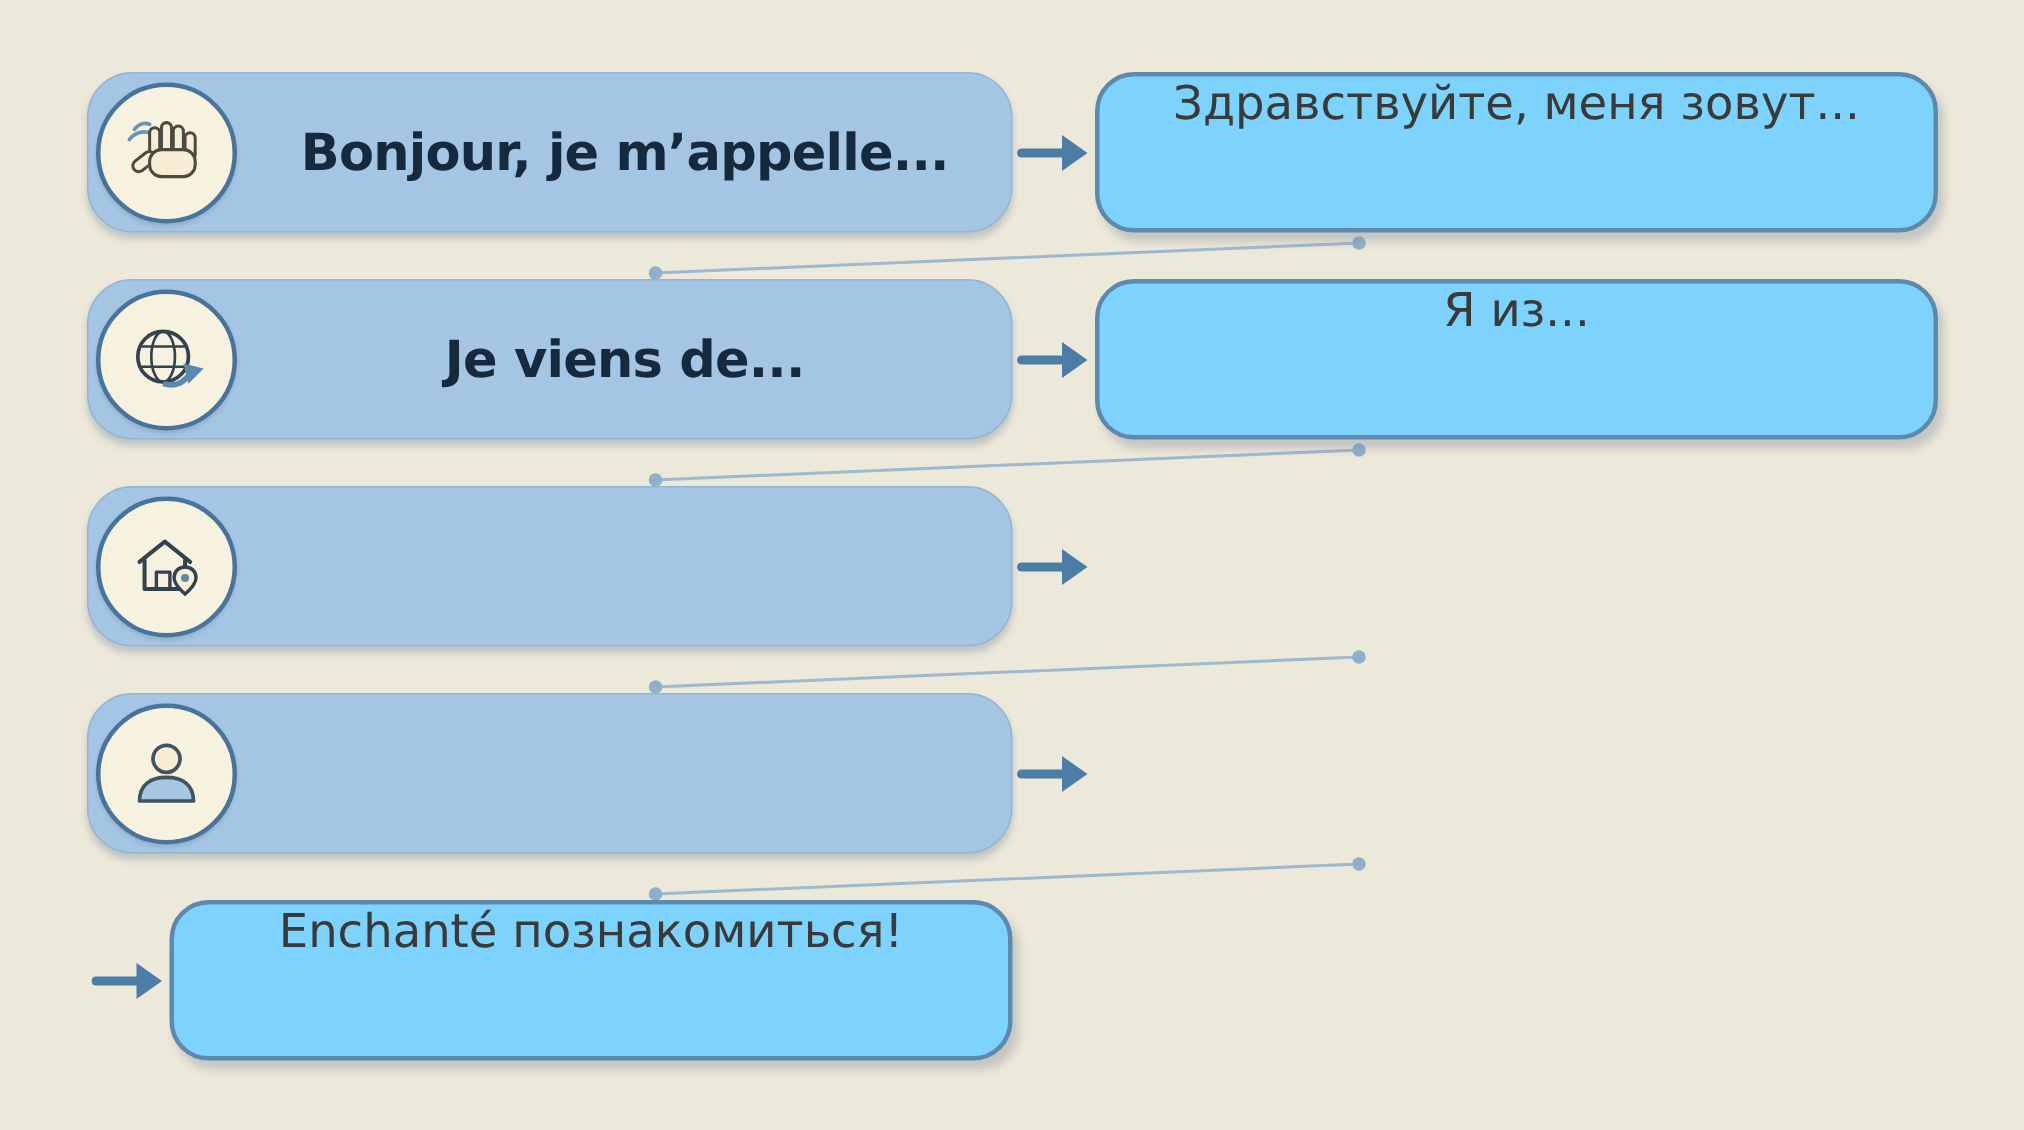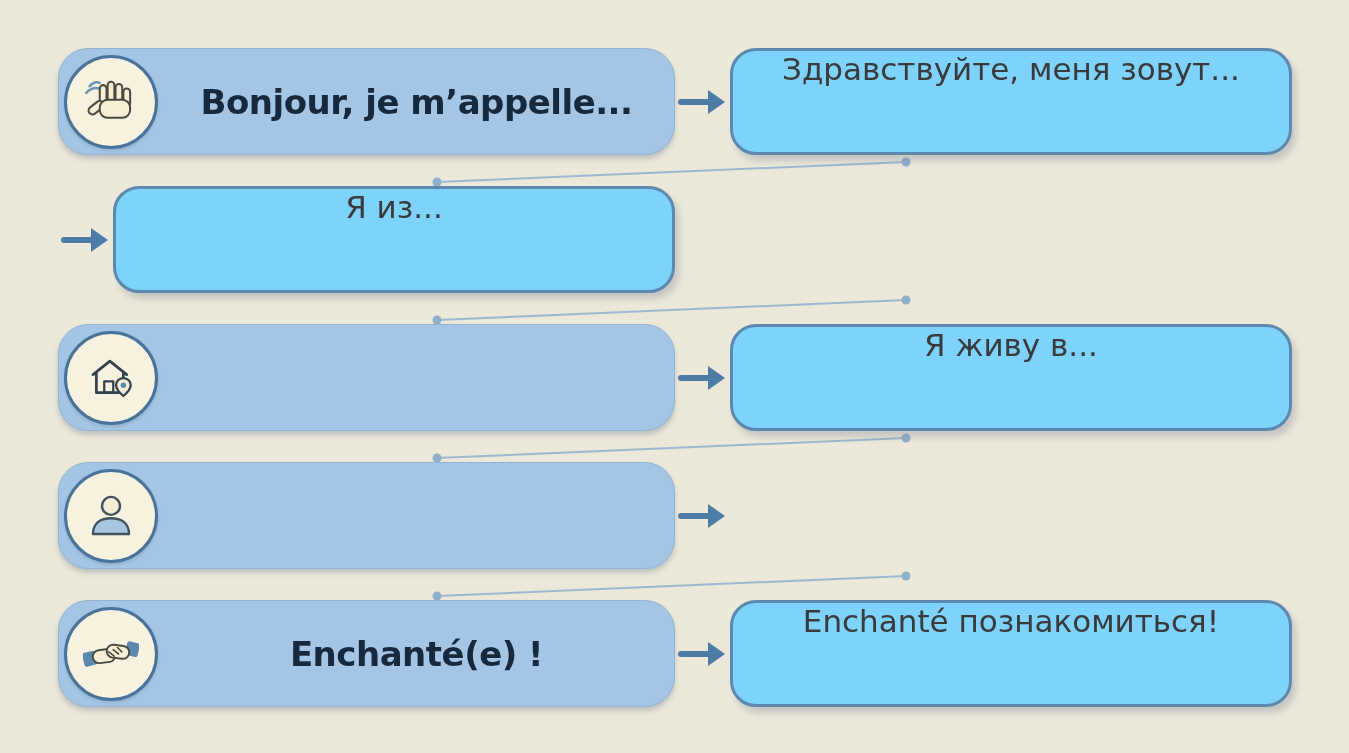--- a/index.html
+++ b/index.html
@@ -79,20 +79,32 @@
         <line x1="3" y1="15" x2="31" y2="15" stroke="#4d7ca7" stroke-width="6" stroke-linecap="round"></line>
         <polygon points="30,3 47,15 30,27" fill="#4d7ca7"></polygon>
       </svg>
     </div>
     <div class="box">
       <div class="russian">Здравствуйте, меня зовут...</div>
     </div>
   </div>
 
   <div class="row">
+    <div class="pill">
+      <div class="icon-circle">
+        <svg width="54" height="54" viewBox="0 0 48 48">
+          <circle cx="22" cy="22" r="15" fill="none" stroke="#33424f" stroke-width="2.2"></circle>
+          <ellipse cx="22" cy="22" rx="7" ry="15" fill="none" stroke="#33424f" stroke-width="1.6"></ellipse>
+          <path d="M8.5 16 h27 M8.5 28 h27" stroke="#33424f" stroke-width="1.6" fill="none"></path>
+          <path d="M22 38 q10 3 16 -6" stroke="#5b88ad" stroke-width="3.4" fill="none"></path>
+          <polygon points="34,26 46,29 37,38" fill="#5b88ad"></polygon>
+        </svg>
+      </div>
+      <div class="french">Je viens de...</div>
+    </div>
     <div class="arrow-wrap">
       <svg width="50" height="30" viewBox="0 0 50 30">
         <line x1="3" y1="15" x2="31" y2="15" stroke="#4d7ca7" stroke-width="6" stroke-linecap="round"></line>
         <polygon points="30,3 47,15 30,27" fill="#4d7ca7"></polygon>
       </svg>
     </div>
     <div class="box">
       <div class="russian">Я из...</div>
     </div>
   </div>
@@ -111,57 +123,40 @@
           <circle cx="35" cy="30.5" r="2.4" fill="#5b88ad"></circle>
         </svg>
       </div>
     </div>
     <div class="arrow-wrap">
       <svg width="50" height="30" viewBox="0 0 50 30">
         <line x1="3" y1="15" x2="31" y2="15" stroke="#4d7ca7" stroke-width="6" stroke-linecap="round"></line>
         <polygon points="30,3 47,15 30,27" fill="#4d7ca7"></polygon>
       </svg>
     </div>
-    <div class="box">
-      <div class="russian">Я живу в...</div>
-    </div>
   </div>
 
   <div class="row">
     <div class="pill">
       <div class="icon-circle">
         <svg width="54" height="54" viewBox="0 0 48 48">
           <circle cx="24" cy="15" r="8" fill="#f8eed6" stroke="#42525f" stroke-width="2.2"></circle>
           <path d="M8 40 c0 -10 7 -14 16 -14 c9 0 16 4 16 14 Z" fill="#a7c6e2" stroke="#42525f" stroke-width="2.2" stroke-linejoin="round"></path>
         </svg>
       </div>
     </div>
     <div class="arrow-wrap">
       <svg width="50" height="30" viewBox="0 0 50 30">
         <line x1="3" y1="15" x2="31" y2="15" stroke="#4d7ca7" stroke-width="6" stroke-linecap="round"></line>
         <polygon points="30,3 47,15 30,27" fill="#4d7ca7"></polygon>
       </svg>
     </div>
   </div>
 
   <div class="row">
-    <div class="pill">
-      <div class="icon-circle">
-        <svg width="56" height="48" viewBox="0 0 52 44">
-          <rect x="0" y="20" width="12" height="13" rx="2" fill="#5b88ad" transform="rotate(-14 6 26)"></rect>
-          <rect x="40" y="11" width="12" height="13" rx="2" fill="#5b88ad" transform="rotate(14 46 17)"></rect>
-          <g fill="#f8eed6" stroke="#4a4a42" stroke-width="1.8" stroke-linejoin="round">
-            <rect x="9" y="18" width="21" height="12" rx="6" transform="rotate(-7 19 24)"></rect>
-            <rect x="22" y="14" width="21" height="12" rx="6" transform="rotate(7 33 20)"></rect>
-          </g>
-          <path d="M24 20 l5 4 M28 18 l5 4 M32 16 l4 4" stroke="#4a4a42" stroke-width="1.5" fill="none" stroke-linecap="round"></path>
-        </svg>
-      </div>
-      <div class="french">Enchanté(e) !</div>
-    </div>
     <div class="arrow-wrap">
       <svg width="50" height="30" viewBox="0 0 50 30">
         <line x1="3" y1="15" x2="31" y2="15" stroke="#4d7ca7" stroke-width="6" stroke-linecap="round"></line>
         <polygon points="30,3 47,15 30,27" fill="#4d7ca7"></polygon>
       </svg>
     </div>
     <div class="box">
       <div class="russian">Enchanté познакомиться!</div>
     </div>
   </div>

